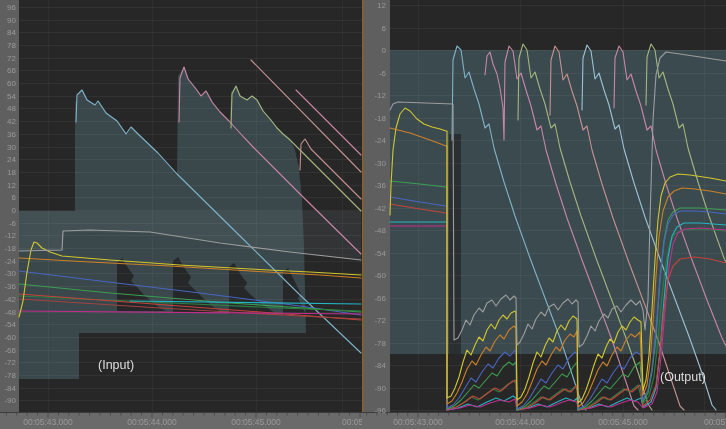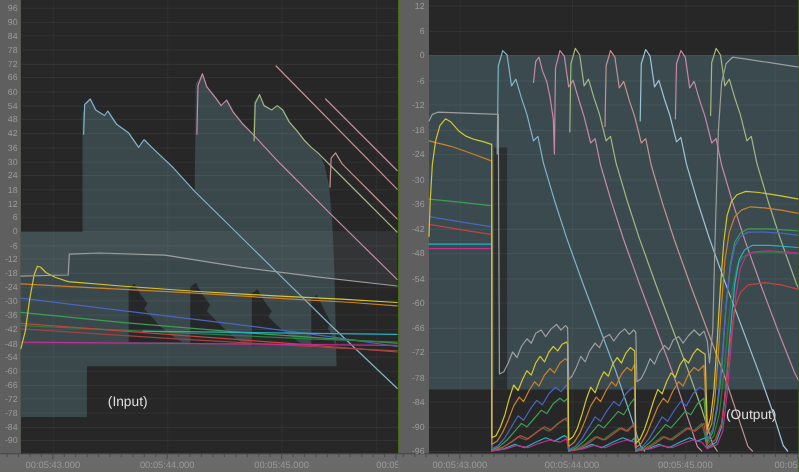--- a/index.html
+++ b/index.html
@@ -1,16 +1,16 @@
 <!DOCTYPE html>
 <html><head>
 <meta charset="utf-8">
 <style>
   html,body{margin:0;padding:0;background:#444;}
-  #stage{width:726px;height:429px;position:relative;overflow:hidden;background:#4d7c0f;}
+  #stage{width:726px;height:429px;position:relative;overflow:hidden;background:#a16207;}
   svg{display:block;}
   svg text{font-family:"Liberation Sans","DejaVu Sans",sans-serif;}
   .ylab{font-size:8px;}
   .xlab{font-size:8.5px;}
   .plab{font-size:12.5px;}
 </style>
 </head>
 <body>
 
 <div id="stage">

